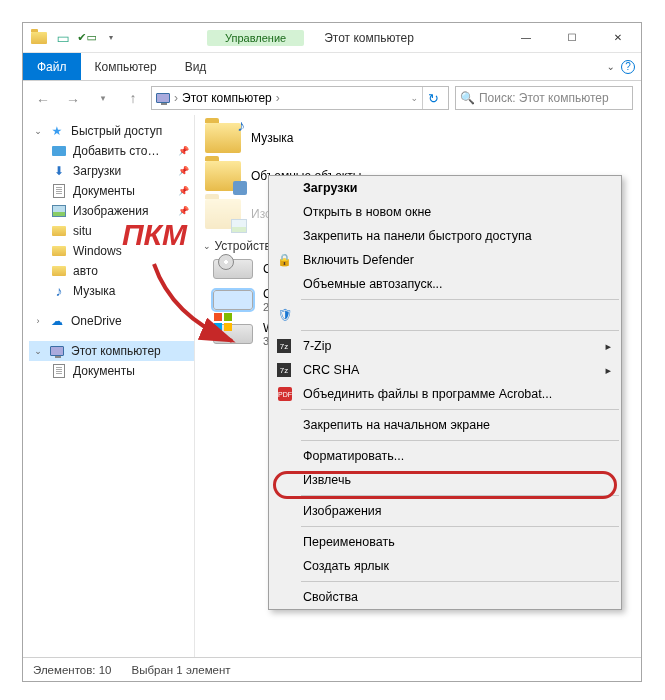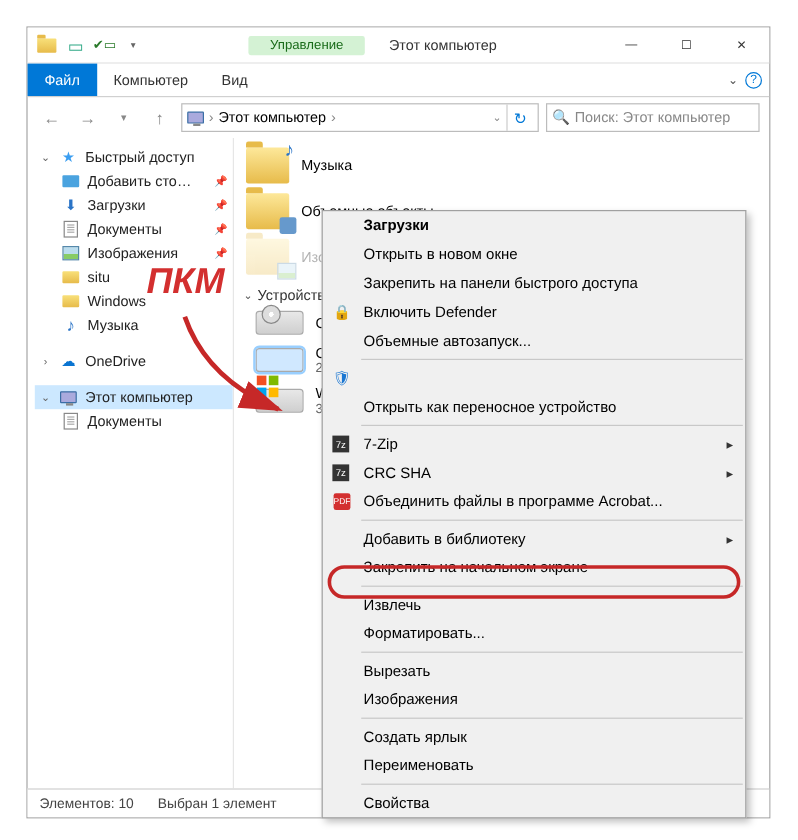--- a/index.html
+++ b/index.html
@@ -193,20 +193,26 @@
             </span>
             <span>situ</span>
           </div>
         <div class="nav-item" style="padding-left:22px">
             <span class="nav-ico">
               <span class="folder-s"></span>
             </span>
             <span>Windows</span>
           </div>
         <div class="nav-item" style="padding-left:22px">
+            <span class="nav-ico">
+              <span class="folder-s"></span>
+            </span>
+            <span>авто</span>
+          </div>
+        <div class="nav-item" style="padding-left:22px">
             <span class="nav-ico music-ico">♪</span>
             <span>Музыка</span>
           </div>
       </div>
       <div class="nav-group">
         <div class="nav-item">
             <span class="nav-caret">›</span>
             <span class="nav-ico onedrive">☁</span>
             <span>OneDrive</span>
           </div>
@@ -282,48 +288,45 @@
   <div class="cm-item">Закрепить на панели быстрого доступа</div>
   <div class="cm-item">
       <span class="cm-ico">🔒</span>
       <span>Включить Defender</span>
     </div>
   <div class="cm-item">Объемные автозапуск...</div>
   <div class="cm-sep"></div>
   <div class="cm-item">
       <span class="cm-ico shield">🛡</span>
     </div>
-  <div class="cm-item">Открыть как переносное устройство</div>
   <div class="cm-sep"></div>
   <div class="cm-item cm-sub">
       <span class="cm-ico" style="background:#333;color:#fff;font-size:8px;width:14px;height:14px;display:flex;align-items:center;justify-content:center;">7z</span>
       <span>7-Zip</span>
     </div>
   <div class="cm-item cm-sub">
       <span class="cm-ico" style="background:#333;color:#fff;font-size:8px;width:14px;height:14px;display:flex;align-items:center;justify-content:center;">7z</span>
       <span>CRC SHA</span>
     </div>
   <div class="cm-item">
       <span class="cm-ico">
         <span class="pdf-ico">PDF</span>
       </span>
       <span>Объединить файлы в программе Acrobat...</span>
     </div>
   <div class="cm-sep"></div>
-  <div class="cm-item cm-sub">Добавить в библиотеку</div>
   <div class="cm-item">Закрепить на начальном экране</div>
   <div class="cm-sep"></div>
+  <div class="cm-item">Форматировать...</div>
   <div class="cm-item">Извлечь</div>
-  <div class="cm-item">Форматировать...</div>
-  <div class="cm-sep"></div>
-  <div class="cm-item">Вырезать</div>
+  <div class="cm-sep"></div>
   <div class="cm-item">Изображения</div>
   <div class="cm-sep"></div>
+  <div class="cm-item">Переименовать</div>
   <div class="cm-item">Создать ярлык</div>
-  <div class="cm-item">Переименовать</div>
   <div class="cm-sep"></div>
   <div class="cm-item">Свойства</div>
   <div class="cm-highlight" style="left:4px;top:295px;width:344px;height:28px;"></div>
 </div>
 
 <div class="annotation">ПКМ</div>
 <svg class="arrow-svg" width="110" height="100">
   <defs>
       <marker id="ah" markerWidth="10" markerHeight="10" refX="8" refY="3" orient="auto">
         <path d="M0,0 L0,6 L9,3 z" fill="#c62828"></path>

